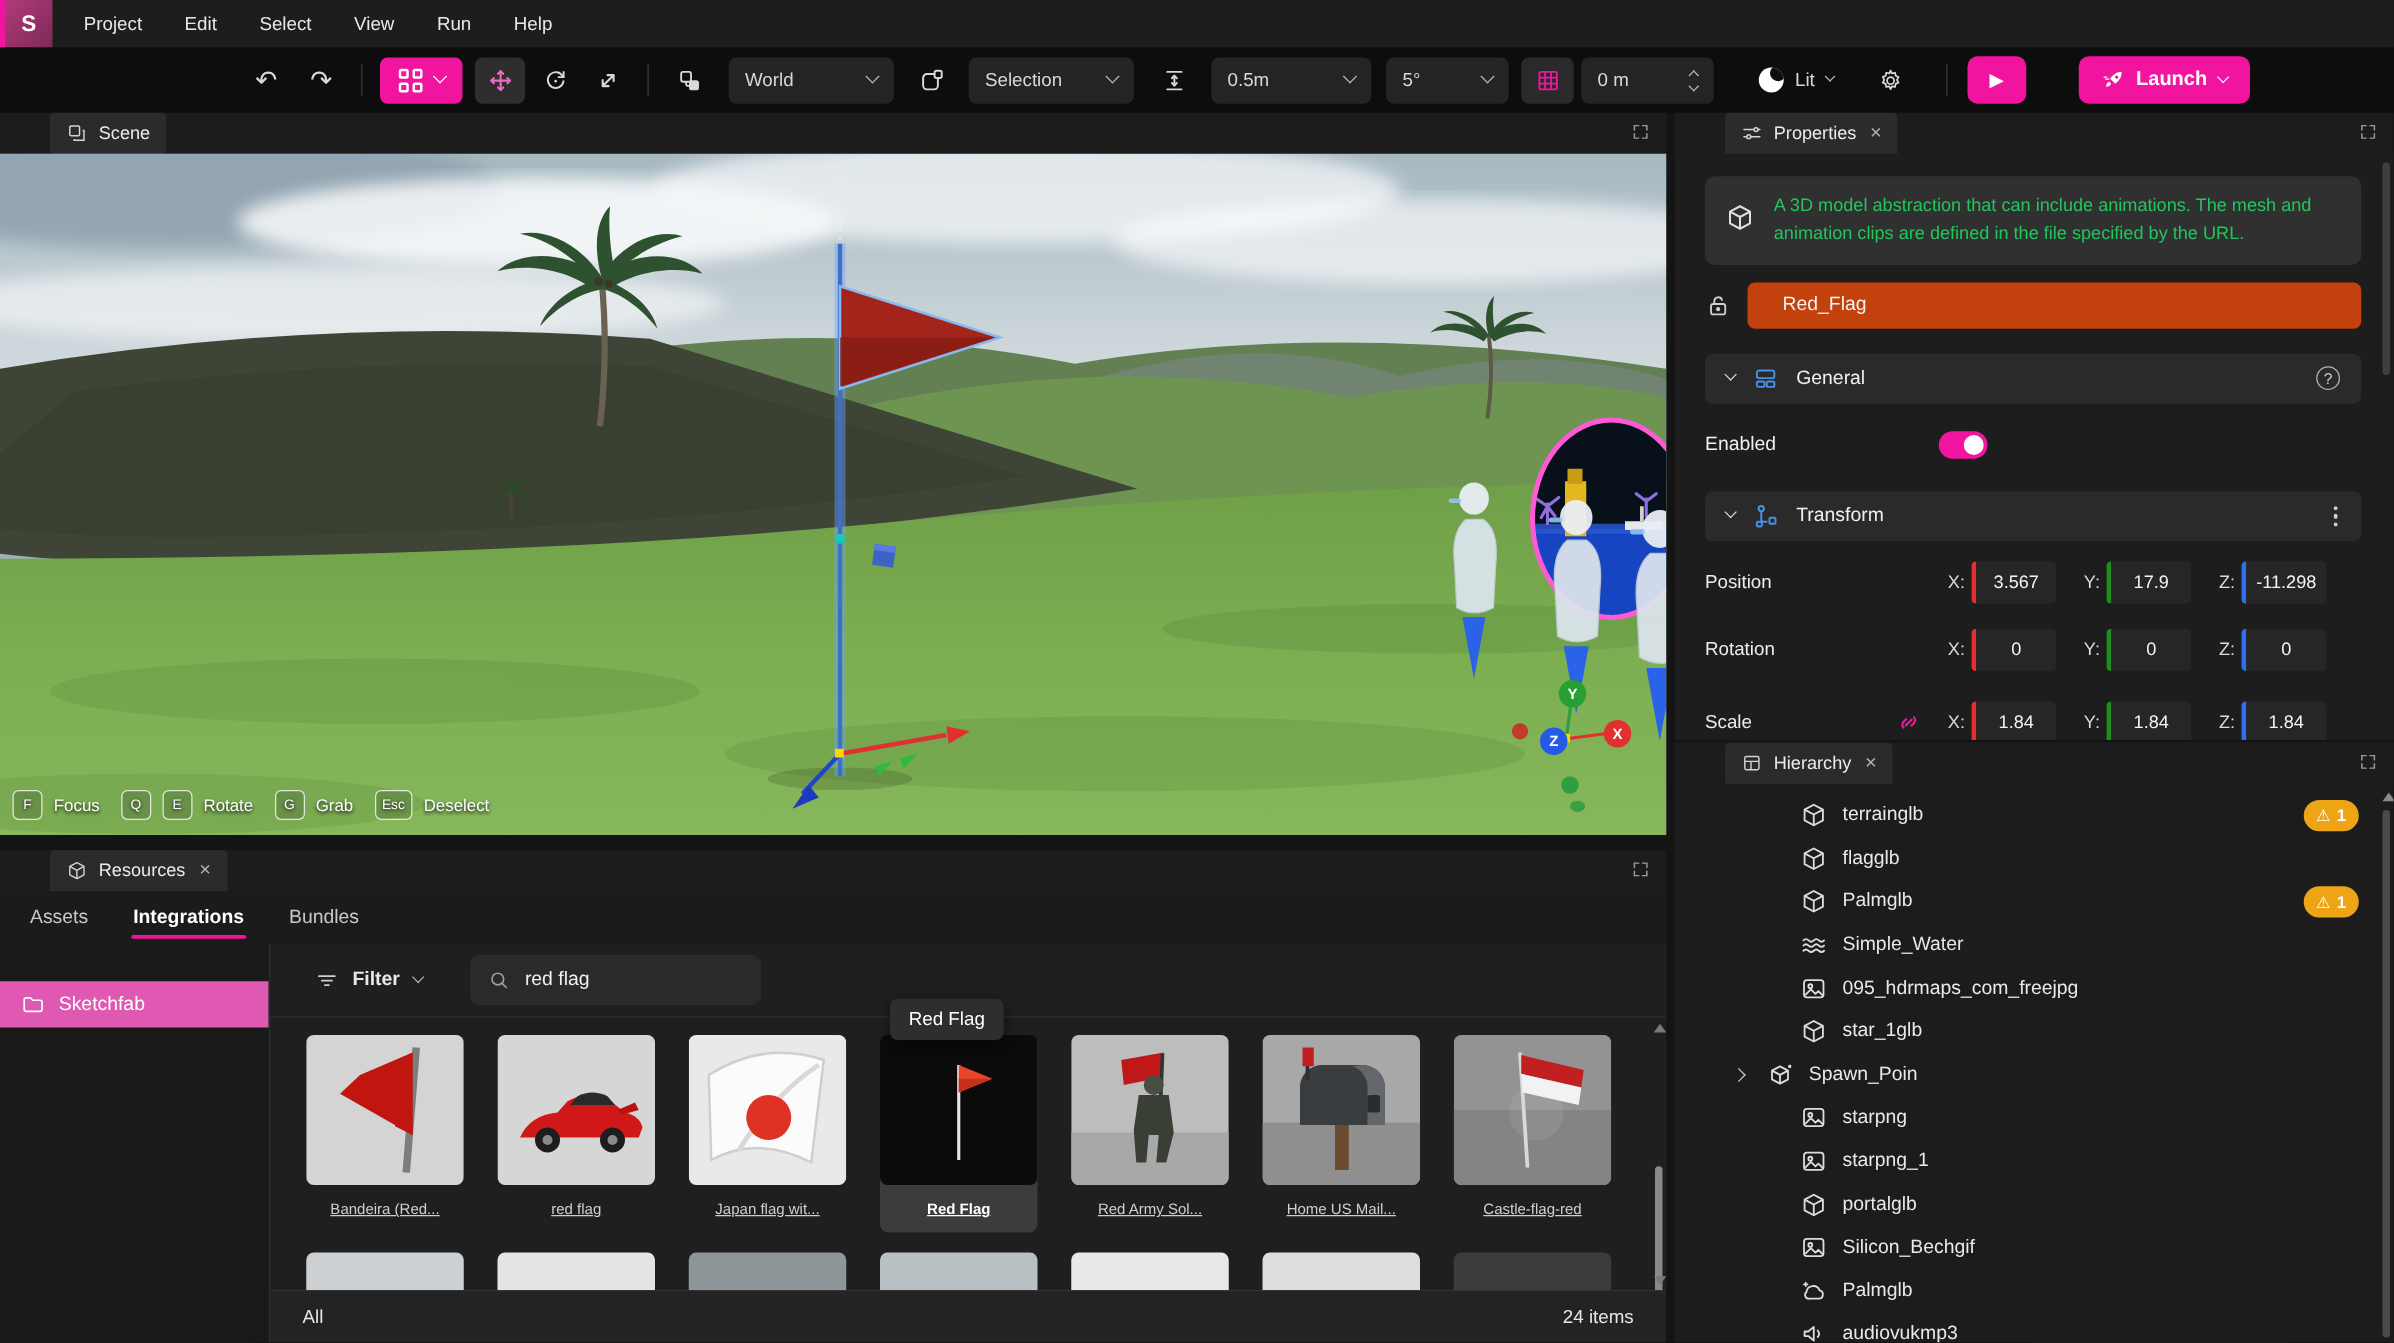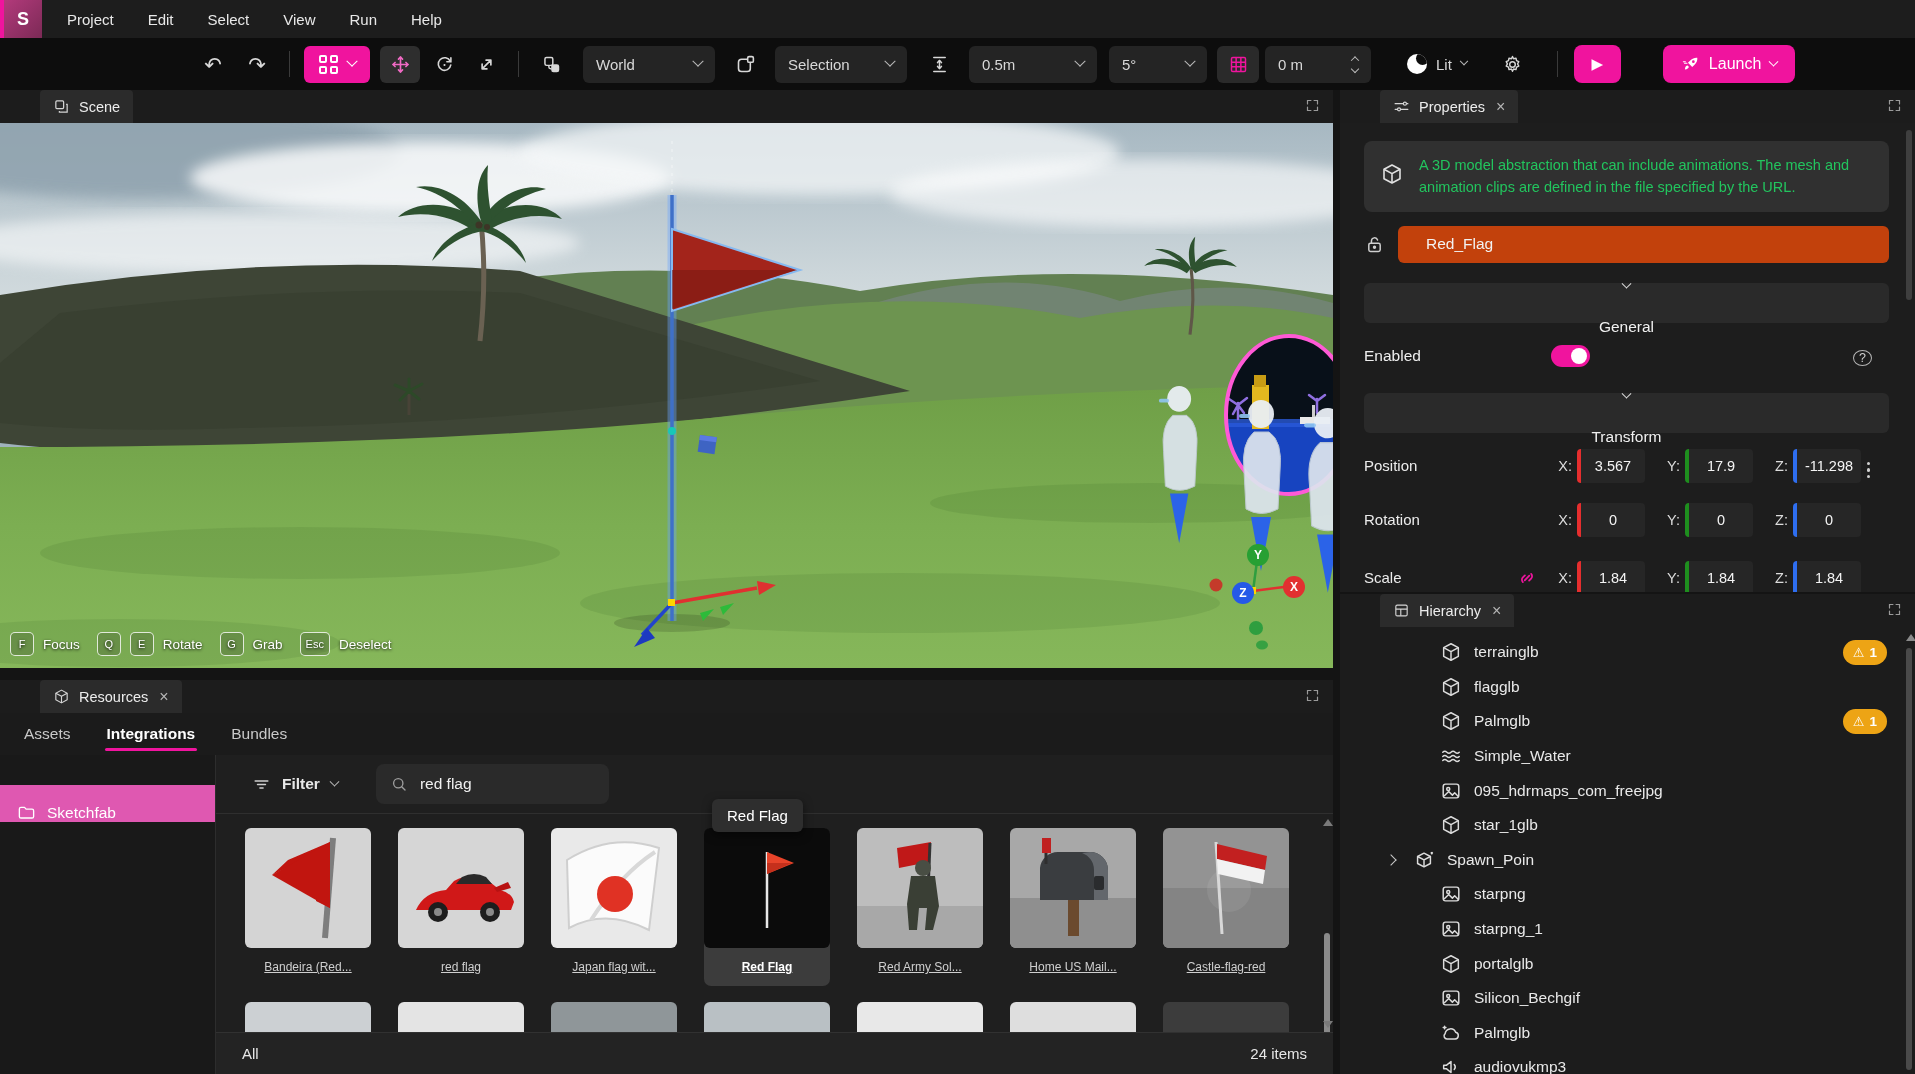--- a/index.html
+++ b/index.html
@@ -32,21 +32,21 @@
   .grid2 i { background:transparent; border:2px solid #fff; border-radius:2px; display:block; }
   .tool-active { background:#2e2e2e; color:#f06ac4; }
   .stepper { display:flex; flex-direction:column; gap:4px; margin-left:12px; }
   .stepper .chev { width:6px; height:6px; }
   .stepper .up { transform:rotate(-135deg) translate(-1px,-1px); }
   .moon { width:20px; height:20px; border-radius:50%; background:#fff; position:relative; overflow:hidden; flex:none; }
   .moon::after { content:''; position:absolute; width:13px; height:13px; border-radius:50%; background:#0d0d0d;
     right:-2px; top:-2px; }
   .btn-play { background:#f0149e; width:47px; height:38px; border-radius:8px; color:#fff; font-size:15px; }
   .btn-launch { background:#f0149e; height:38px; border-radius:8px; padding:0 18px; color:#fff;
-    font-weight:normal; font-size:16px; gap:9px; }
+    font-weight:bold; font-size:16px; gap:9px; }
   .unichar { font-size:21px; line-height:1; }
 
   
   .panel-header { height:33px; background:#1c1c1c; display:flex; align-items:flex-end; position:relative;padding-left:40px; }
   .panel-tab { height:33px; background:#2b2b2b; border-radius:4px 4px 0 0; display:flex; align-items:center;
     gap:9px; padding:0 13px; font-size:14.5px; color:#ececec; }
   .panel-tab svg { width:17px; height:17px; color:#d5d5d5; }
   .tab-close { color:#b5b5b5; font-size:16px; line-height:1; margin-left:2px; }
   .expand-btn { position:absolute; right:13px; top:8px; color:#9a9a9a; }
   .expand-btn svg { width:15px; height:15px; }
@@ -66,21 +66,21 @@
   .res-panel { position:absolute; left:0; top:680px; width:1333px; height:394px; background:#1f1f1f;
     display:flex; flex-direction:column; }
   .res-tabs { display:flex; gap:36px; align-items:center; height:42px; padding:0 24px; background:#1b1b1b;
     font-size:15.5px; color:#c9c9c9; flex:none; }
   .res-tab { position:relative; height:42px; display:flex; align-items:center; }
   .res-tab.active { color:#fff; font-weight:bold; }
   .res-tab.active::after { content:''; position:absolute; left:-2px; right:-2px; bottom:4px; height:3px;
     background:#f0149e; border-radius:2px; }
   .res-body { flex:1; display:flex; position:relative; min-height:0; }
   .res-sidebar { width:215px; background:#191919; padding-top:30px; flex:none; }
-  .sketchfab-row { height:37px; background:#df58b1; display:flex; align-items:flex-end; gap:11px;
+  .sketchfab-row { height:37px; background:#df58b1; display:flex; align-items:center; gap:11px;
     padding:0 17px; color:#fff; font-size:15.5px; }
   .sketchfab-row svg { width:19px; height:19px; }
   .res-content { flex:1; position:relative; background:#1f1f1f; border-left:1px solid #2d2d2d; overflow:hidden; }
   .filter-row { display:flex; align-items:center; height:59px; padding-left:36px; gap:11px;
     border-bottom:1px solid #2f2f2f; font-size:15.5px; color:#e8e8e8; font-weight:bold; }
   .filter-row svg { width:19px; height:19px; color:#cfcfcf; }
   .search-box { margin-left:27px; width:233px; height:40px; background:#2a2a2a; border-radius:8px;
     display:flex; align-items:center; gap:12px; padding:0 14px; }
   .search-box svg { width:18px; height:18px; color:#9d9d9d; }
   .search-box input { background:transparent; border:none; outline:none; color:#f0f0f0; font-size:15.5px;
@@ -112,21 +112,21 @@
     overflow:hidden; }
   .props-body { padding:0 26px 0 24px; position:relative; }
   .info-card { margin-top:18px; background:#303030; border-radius:8px; padding:13px 16px;
     display:flex; gap:15px; font-size:14.5px; color:#22c55e; line-height:1.55; }
   .info-card svg { width:24px; height:24px; flex:none; margin-top:8px; color:#e0e0e0; }
   .name-row { margin-top:14px; display:flex; align-items:center; gap:13px; }
   .name-row > svg { width:21px; height:21px; color:#cfcfcf; flex:none; }
   .name-input { flex:1; height:37px; background:#c2410c; border:none; outline:none; border-radius:6px;
     padding-left:28px; font-size:15.5px; color:#f2f2f2; font-family:inherit; }
   .section-bar { margin-top:20px; height:40px; background:#2a2a2a; border-radius:6px; display:flex;
-    align-items:center; gap:14px; padding:0 17px; font-size:15.5px; color:#f0f0f0;flex-direction:column; }
+    align-items:center; gap:14px; padding:0 17px; font-size:15.5px; color:#f0f0f0; }
   .section-bar svg.blue { width:21px; height:21px; color:#4a8fe8; }
   .help-circle { margin-left:auto; width:19px; height:19px; border:1.5px solid #b5b5b5; border-radius:50%;
     font-size:12.5px; color:#cfcfcf; display:flex; align-items:center; justify-content:center; }
   .vdots { margin-left:auto; display:flex; flex-direction:column; gap:3px; padding:2px; }
   .vdots i { width:3.5px; height:3.5px; border-radius:50%; background:#d0d0d0; display:block; }
   .enabled-row { margin-top:16px; display:flex; align-items:center; height:34px; font-size:15.5px; color:#eee; }
   .enabled-row .rl { width:187px; }
   .toggle { width:39px; height:22px; border-radius:11px; background:#f0149e; position:relative; }
   .toggle::after { content:''; position:absolute; width:16px; height:16px; border-radius:50%; background:#fff;
     right:3px; top:3px; }

